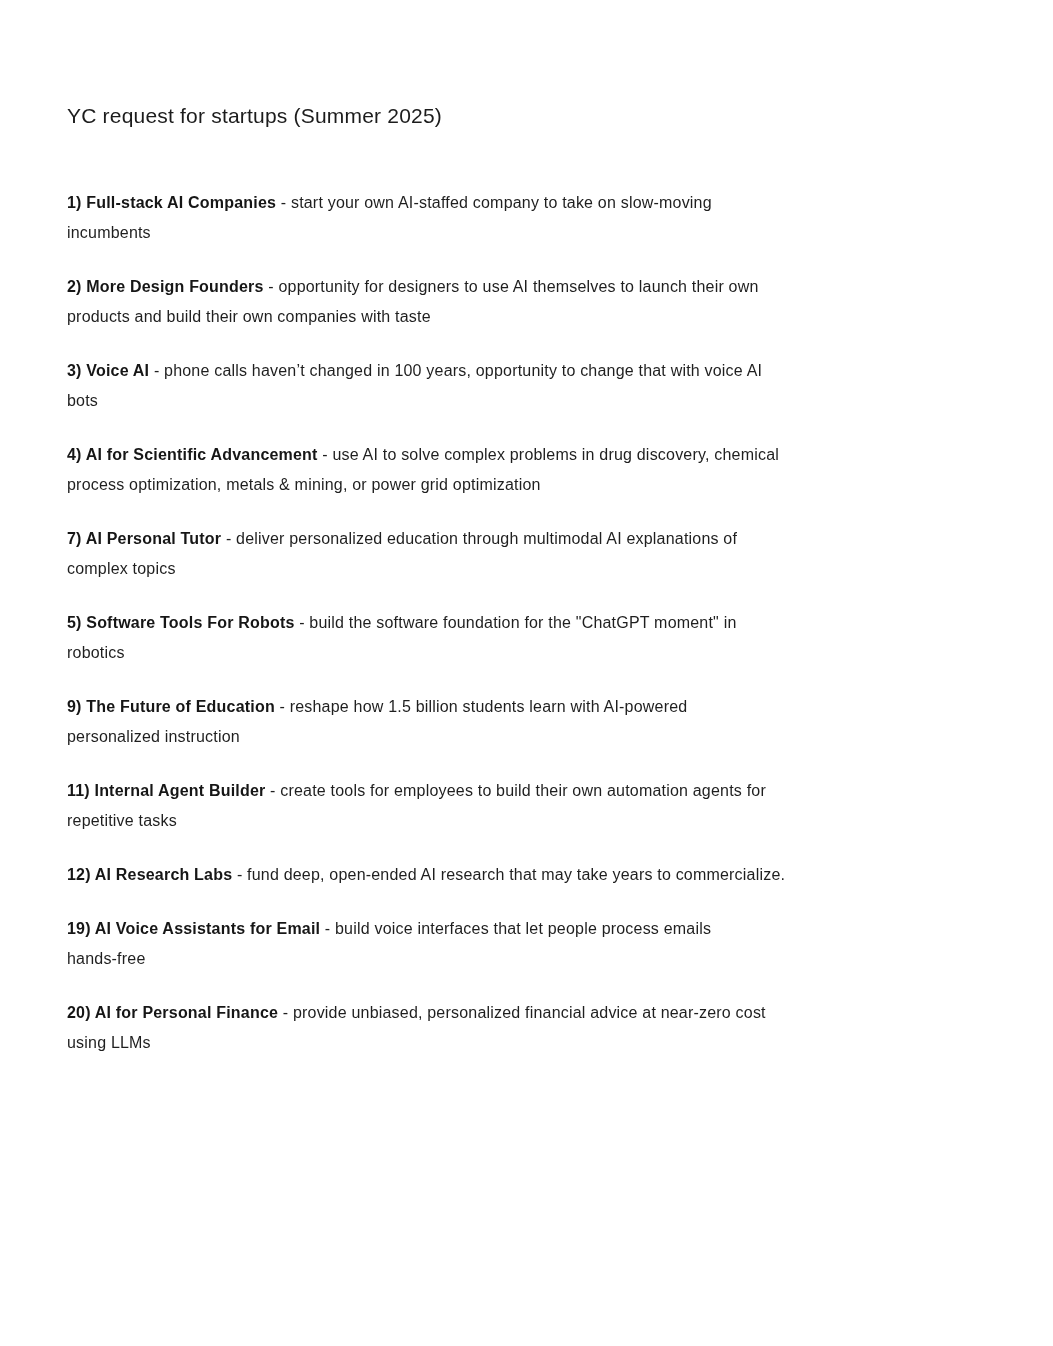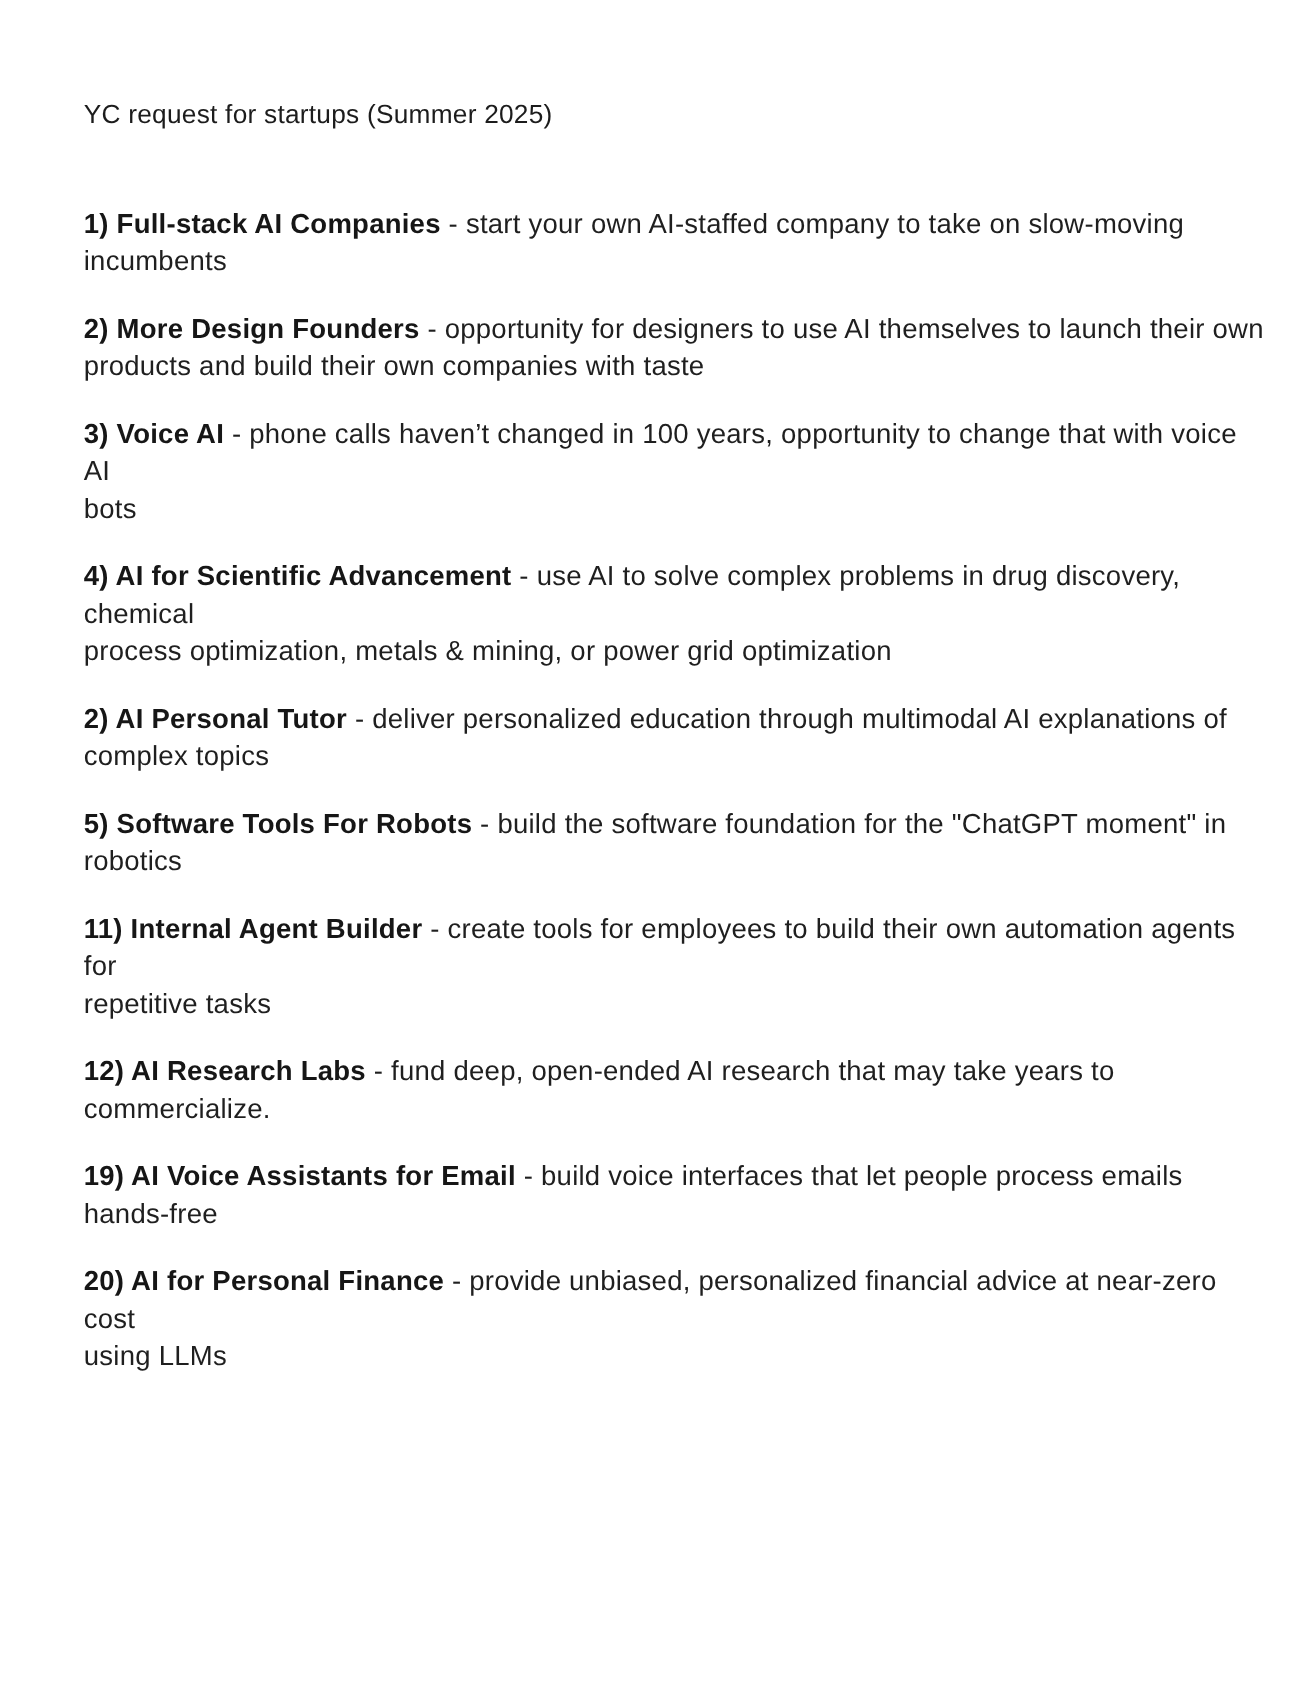--- a/index.html
+++ b/index.html
@@ -11,36 +11,36 @@
     width: 1053px;
     height: 1346px;
     font-family: "Liberation Sans", sans-serif;
     color: #1e1e1e;
     overflow: hidden;
   }
   .page {
     box-sizing: border-box;
     width: 1053px;
     height: 1346px;
-    padding: 77px 40px 0 67px;
+    padding: 101px 40px 0 67px;
     background: #ffffff;
   }
   .doc-title {
     font-size: 21px;
     font-weight: 400;
     line-height: 30px;
     letter-spacing: 0.2px;
     color: #1c1c1c;
     margin: 0 0 57px 0;
   }
   .ideas-list {
     display: block;
   }
   .item {
-    font-size: 22px;
+    font-size: 16px;
     line-height: 30px;
     letter-spacing: 0.2px;
     margin: 0 0 24px 0;
     white-space: pre-line; 
     color: #1f1f1f;
   }
   .item strong {
     font-weight: 700;
     color: #161616;
   }
@@ -53,24 +53,26 @@
 
   <section class="ideas-list" id="ideas-list">
       <p class="item"><strong>1) Full-stack AI Companies</strong><span> - start your own AI-staffed company to take on slow-moving
 incumbents</span></p>
       <p class="item"><strong>2) More Design Founders</strong><span> - opportunity for designers to use AI themselves to launch their own
 products and build their own companies with taste</span></p>
       <p class="item"><strong>3) Voice AI</strong><span> - phone calls haven’t changed in 100 years, opportunity to change that with voice AI
 bots</span></p>
       <p class="item"><strong>4) AI for Scientific Advancement</strong><span> - use AI to solve complex problems in drug discovery, chemical
 process optimization, metals &amp; mining, or power grid optimization</span></p>
-      <p class="item"><strong>2) AI Personal Tutor</strong><span> - deliver personalized education through multimodal AI explanations of
+      <p class="item"><strong>7) AI Personal Tutor</strong><span> - deliver personalized education through multimodal AI explanations of
 complex topics</span></p>
       <p class="item"><strong>5) Software Tools For Robots</strong><span> - build the software foundation for the "ChatGPT moment" in
 robotics</span></p>
+      <p class="item"><strong>9) The Future of Education</strong><span> - reshape how 1.5 billion students learn with AI-powered
+personalized instruction</span></p>
       <p class="item"><strong>11) Internal Agent Builder</strong><span> - create tools for employees to build their own automation agents for
 repetitive tasks</span></p>
       <p class="item"><strong>12) AI Research Labs</strong><span> - fund deep, open-ended AI research that may take years to commercialize.</span></p>
       <p class="item"><strong>19) AI Voice Assistants for Email</strong><span> - build voice interfaces that let people process emails
 hands-free</span></p>
       <p class="item"><strong>20) AI for Personal Finance</strong><span> - provide unbiased, personalized financial advice at near-zero cost
 using LLMs</span></p>
     </section>
 </div>
 

